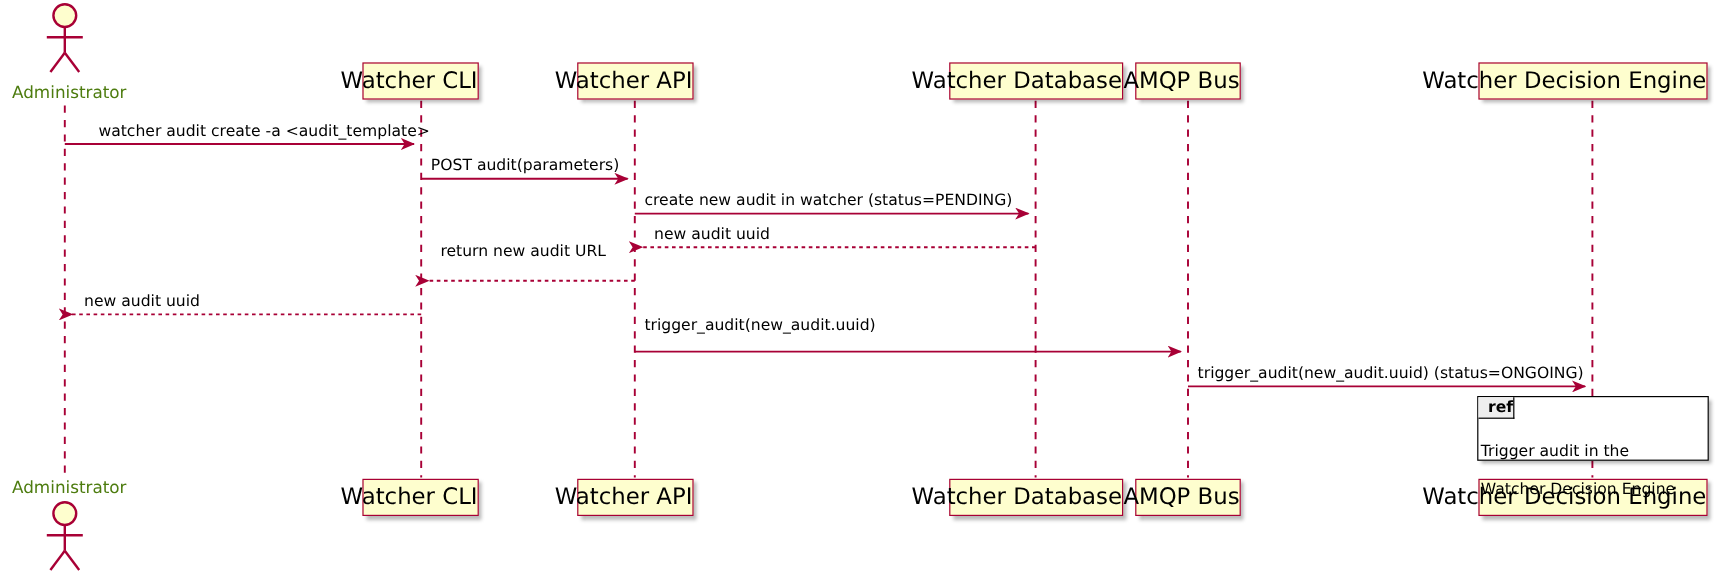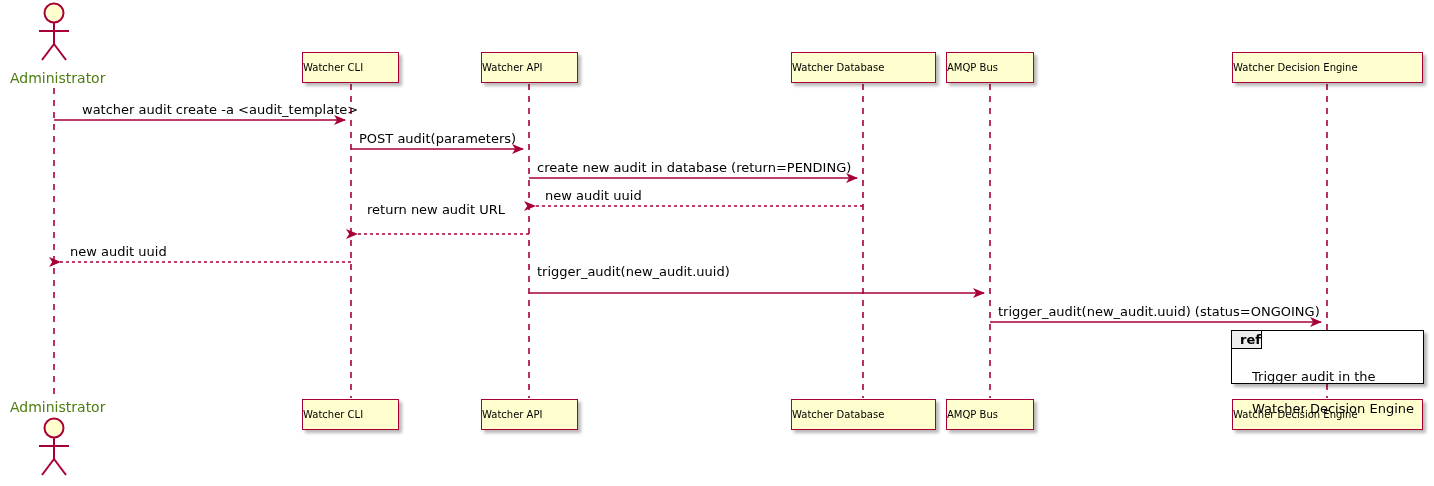--- a/index.html
+++ b/index.html
@@ -24,25 +24,25 @@
     width: 1434px;
     height: 486px;
   }
   .participant-box {
     position: absolute;
     box-sizing: border-box;
     background: #FEFECE;
     border: 1.5px solid #A80036;
     color: #000000;
     font-family: "DejaVu Sans", sans-serif;
-    font-size: 10px;
+    font-size: 19px;
     line-height: 1;
     display: flex;
     align-items: center;
-    justify-content: flex-start;
+    justify-content: flex-end;
     white-space: nowrap;
     box-shadow: 3px 3px 3px rgba(0,0,0,0.28);
   }
   .actor-label {
     position: absolute;
     font-family: "DejaVu Sans", sans-serif;
     font-size: 14px;
     color: #4d7c0f;
     white-space: nowrap;
   }
@@ -73,21 +73,21 @@
     font-family: "DejaVu Sans", sans-serif;
     font-weight: bold;
     font-size: 13px;
     color: #000000;
     display: flex;
     align-items: center;
     padding-left: 8px;
   }
   .ref-body {
     position: absolute;
-    left: 20px;
+    left: 2px;
     top: 22px;
     font-family: "DejaVu Sans", sans-serif;
     font-size: 13px;
     color: #000000;
     line-height: 16px;
     white-space: pre-line;
   }
 </style>
 </head>
 <body>
@@ -186,21 +186,21 @@
     <span>Administrator</span>
   </div>
 
   <div class="msg-label" style="left:62px; top:103px;margin-left:20px;">
     <span>watcher audit create -a &lt;audit_template&gt;</span>
   </div>
   <div class="msg-label" style="left:359px; top:132px;">
     <span>POST audit(parameters)</span>
   </div>
   <div class="msg-label" style="left:537px; top:161px;">
-    <span>create new audit in database (return=PENDING)</span>
+    <span>create new audit in watcher (status=PENDING)</span>
   </div>
   <div class="msg-label" style="left:545px; top:189px;">
     <span>new audit uuid</span>
   </div>
   <div class="msg-label" style="left:367px; top:203px;">
     <span>return new audit URL</span>
   </div>
   <div class="msg-label" style="left:70px; top:245px;">
     <span>new audit uuid</span>
   </div>

